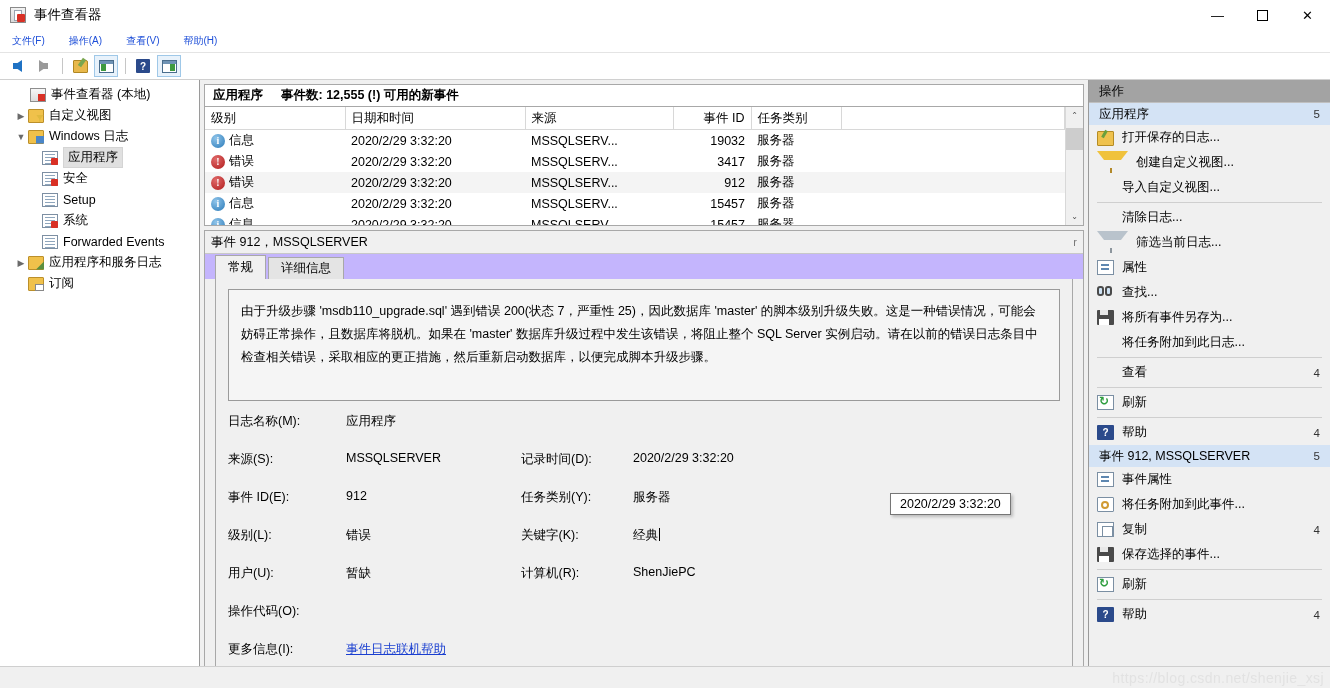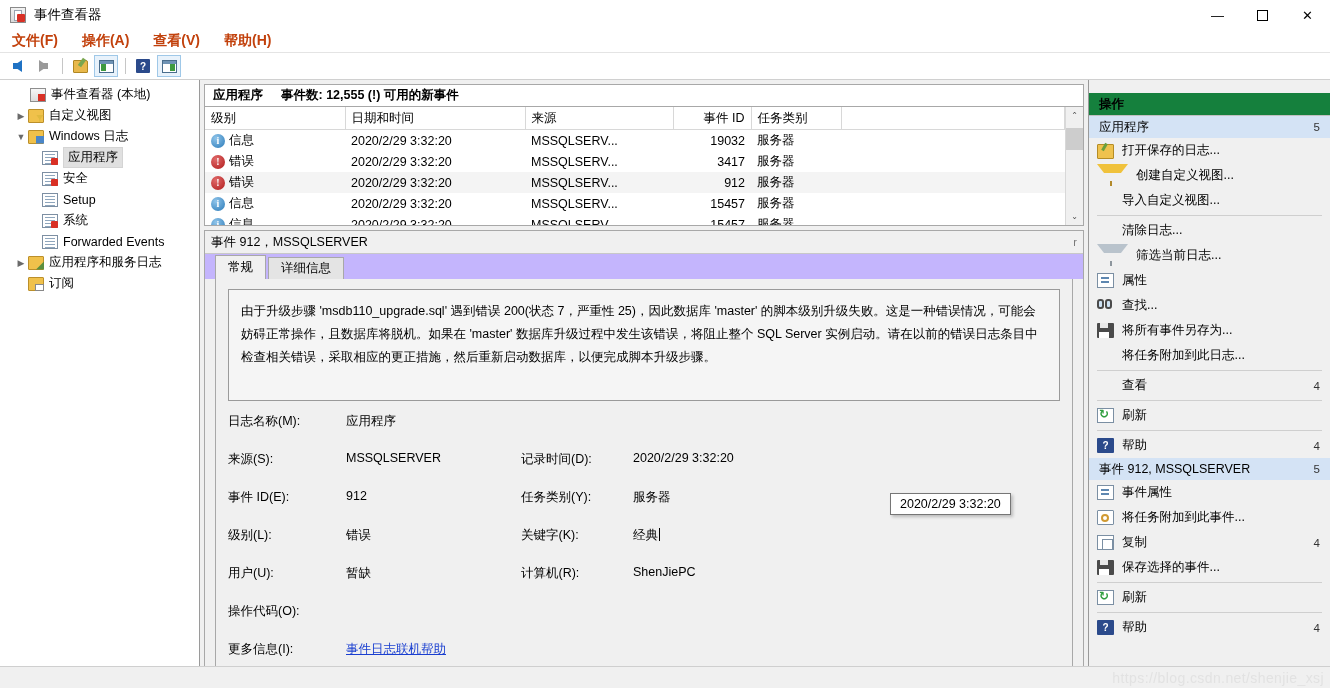--- a/index.html
+++ b/index.html
@@ -73,24 +73,23 @@
   .menubar {
     height: 22px;
     display: flex;
     align-items: center;
     padding-left: 10px;
     background: #ffffff;
   }
   .menu-item {
     padding: 2px 10px 2px 2px;
     margin-right: 12px;
-    font-size: 14px;
-    color: #c2410c;
+    font-size: 10px;
+    color: #1d4ed8;
     white-space: nowrap;
-    font-weight: bold;
   }
 
   
   .toolbar {
     height: 26px;
     display: flex;
     align-items: center;
     padding-left: 5px;
     border-top: 1px solid #e4e4e4;
     border-bottom: 1px solid #d0d0d0;
@@ -478,25 +477,24 @@
     box-sizing: border-box;
     display: flex;
     flex-direction: column;
     overflow: hidden;
   }
   .actions-title {
     height: 22px;
     display: flex;
     align-items: center;
     padding-left: 10px;
-    font-weight: bold;
-    font-size: 12.5px;
-    background: #15803d;
+    font-weight: normal;
+    font-size: 12.5px;
+    background: #a3a3a3;
     border-bottom: 1px solid #c0c0c0;
-    margin-top: 13px;
   }
   .act-section-head {
     height: 22px;
     display: flex;
     align-items: center;
     padding: 0 10px 0 10px;
     background: #d4e3f5;
     font-size: 12.5px;
     justify-content: space-between;
   }

